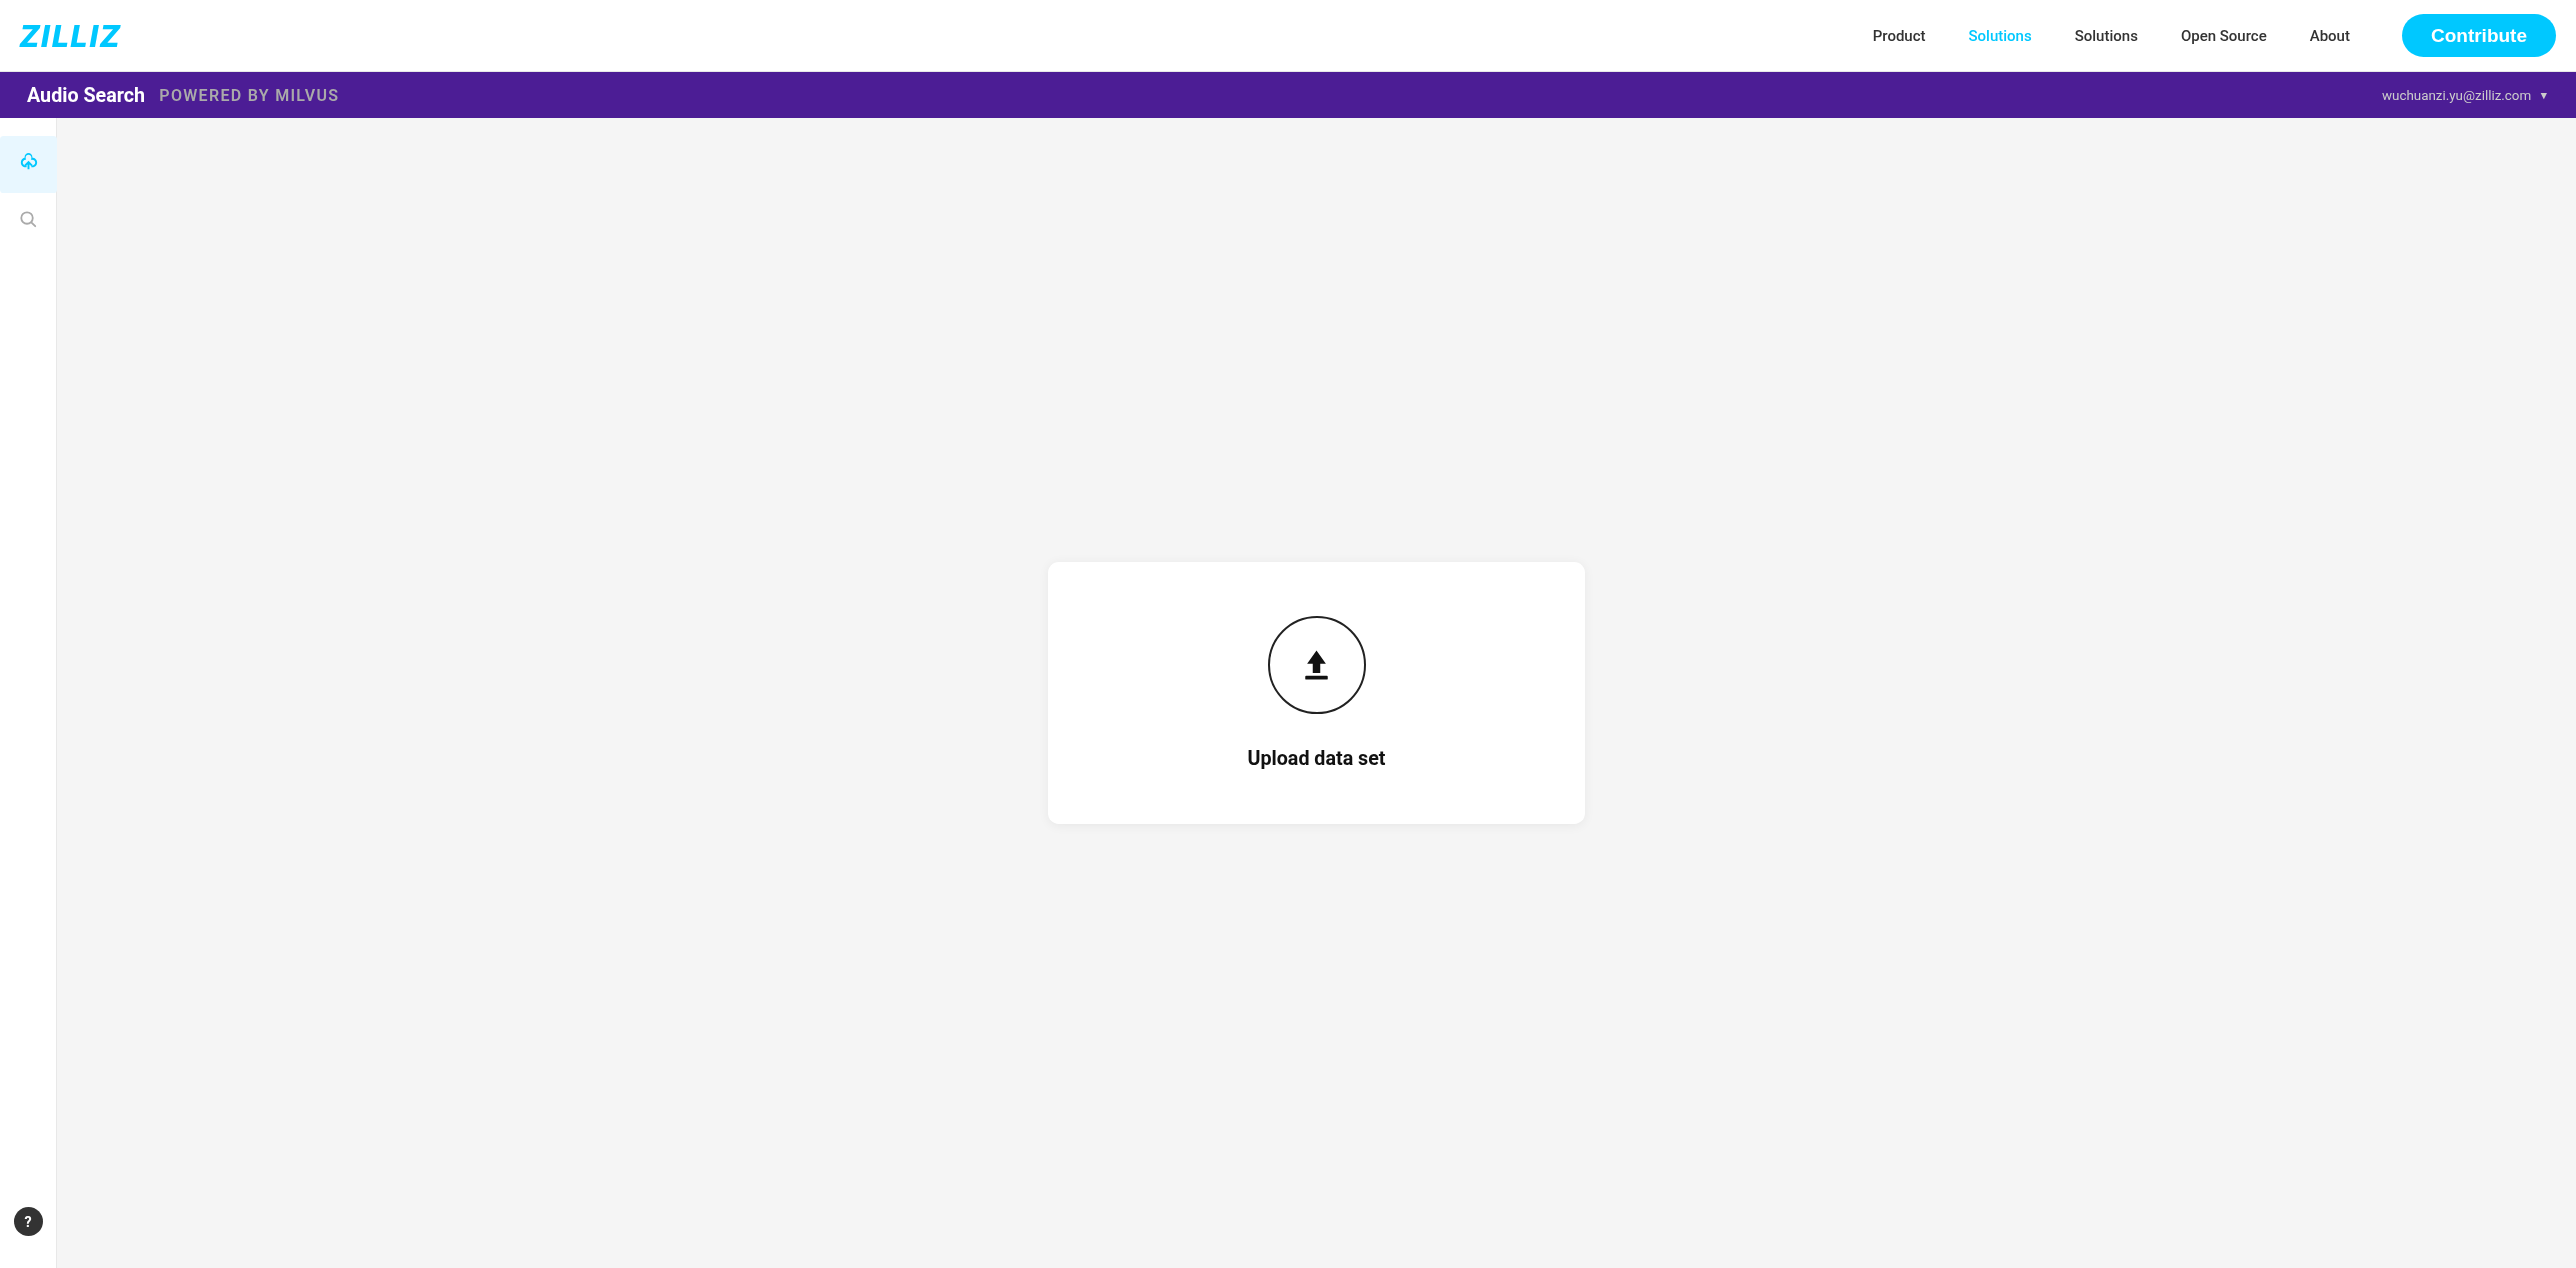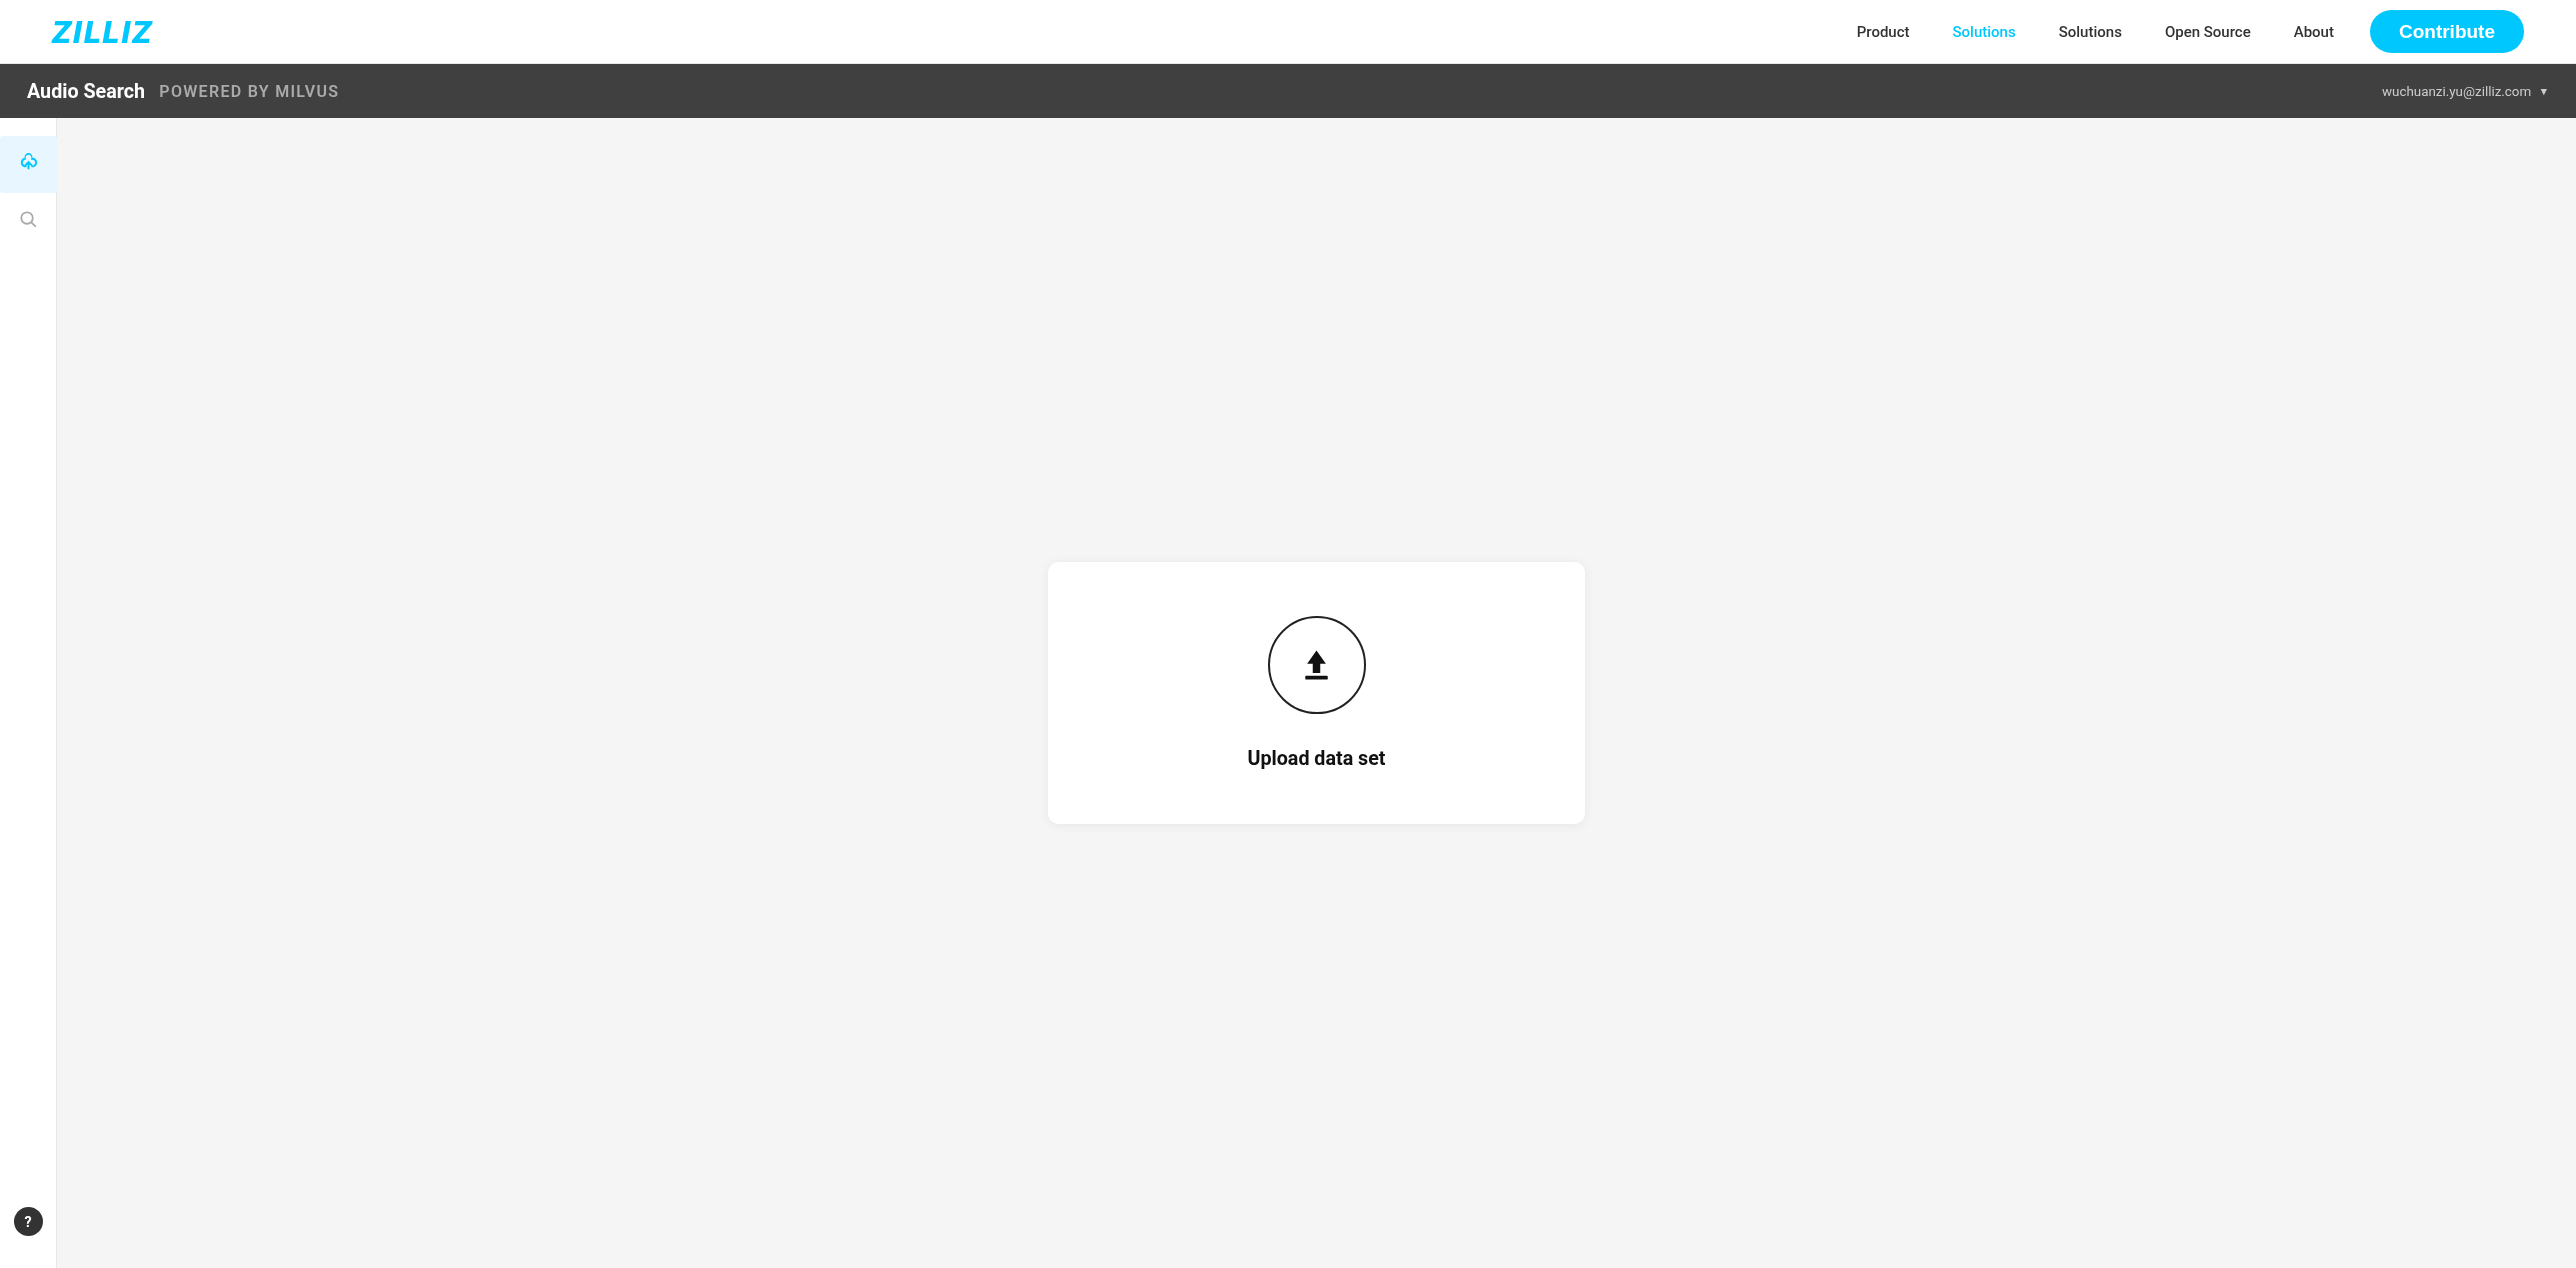--- a/index.html
+++ b/index.html
@@ -2,26 +2,27 @@
 <html style="font-size:14.3px"><head>
   <meta charset="utf-8">
   <style>
     * { margin: 0; padding: 0; box-sizing: border-box; }
     body { font-family: -apple-system, BlinkMacSystemFont, 'Segoe UI', Roboto, sans-serif; background: #f5f5f5; min-height: 100vh; }
 
     
     .top-nav {
       background: #ffffff;
       border-bottom: 0.9px solid #e8e8e8;
-      height: 64px;
-      display: flex;
-      align-items: center;
-      padding: 0 52px;
+      height: 72px;
+      display: flex;
+      align-items: center;
+      padding: 0 20px;
       position: relative;
       z-index: 100;
+      gap: 16px;
     }
     .nav-logo {
       display: flex;
       align-items: center;
       margin-right: auto;
     }
     .logo-text {
       font-size: 32px;
       font-weight: 900;
       color: #00c8ff;
@@ -50,22 +51,22 @@
       border: none;
       border-radius: 27px;
       padding: 10.7px 29px;
       font-size: 19px;
       font-weight: 600;
       cursor: pointer;
     }
 
     
     .black-bar {
-      background: #404040;
-      height: 54px;
+      background: #4c1d95;
+      height: 46px;
       display: flex;
       align-items: center;
       padding: 0 27px;
       justify-content: space-between;
     }
     .black-bar-left {
       display: flex;
       align-items: center;
       gap: 14.3px;
     }

